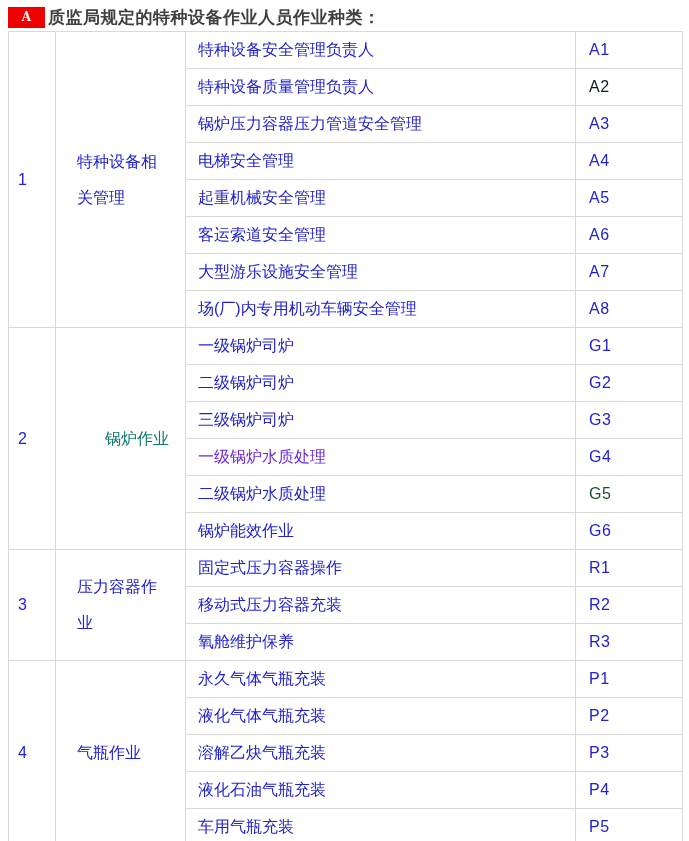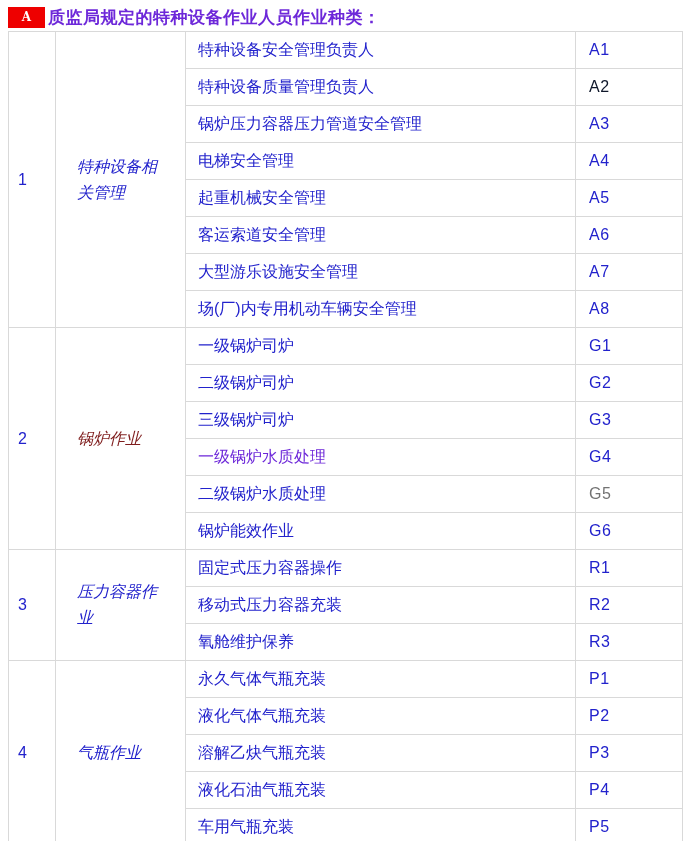--- a/index.html
+++ b/index.html
@@ -48,32 +48,32 @@
   }
   table.cats td {
     border: 1px solid #0369a1;
     color: #2222cc;
     font-size: 16px;
     vertical-align: middle;
     background: #ffffff;
     overflow: hidden;
   }
   td.c-no   { padding-left: 9px;  }
-  td.c-cat  { padding-left: 21px; padding-right: 16px; line-height: 26px; font-style: italic; }
+  td.c-cat  { padding-left: 21px; padding-right: 16px; line-height: 36px; }
   td.c-item { padding-left: 12px; }
   td.c-code { padding-left: 13px; letter-spacing: 0.5px; }
   tr.row { height: 37px; }
 </style>
 </head>
 <body>
 
 <div class="page">
   <div class="header">
     <span class="badge" style="background: rgb(238, 0, 0);">A</span>
-    <span class="title" style="color: #6d28d9;">质监局规定的特种设备作业人员作业种类：</span>
+    <span class="title" style="color: #404040;">质监局规定的特种设备作业人员作业种类：</span>
   </div>
 
   <table class="cats">
     <colgroup>
       <col style="width:47px">
       <col style="width:130px">
       <col style="width:390px">
       <col style="width:107px">
     </colgroup>
     <tbody id="table-body">
@@ -106,39 +106,39 @@
         <tr class="row">
           <td class="c-item" style="color: rgb(34, 34, 204); border-color: rgb(217, 217, 217);">大型游乐设施安全管理</td>
           <td class="c-code" style="color: rgb(34, 34, 204); border-color: rgb(217, 217, 217);">A7</td>
         </tr>
         <tr class="row">
           <td class="c-item" style="color: rgb(34, 34, 204); border-color: rgb(217, 217, 217);">场(厂)内专用机动车辆安全管理</td>
           <td class="c-code" style="color: rgb(34, 34, 204); border-color: rgb(217, 217, 217);">A8</td>
         </tr>
         <tr class="row">
           <td class="c-no" rowspan="6" style="color: rgb(34, 34, 204); border-color: rgb(217, 217, 217);">2</td>
-          <td class="c-cat" rowspan="6" style="color: #7f1d1d; border-color: rgb(217, 217, 217);">锅炉作业</td>
+          <td class="c-cat" rowspan="6" style="color: #0f766e; border-color: rgb(217, 217, 217); text-align: right;">锅炉作业</td>
           <td class="c-item" style="color: rgb(34, 34, 204); border-color: rgb(217, 217, 217);">一级锅炉司炉</td>
           <td class="c-code" style="color: rgb(34, 34, 204); border-color: rgb(217, 217, 217);">G1</td>
         </tr>
         <tr class="row">
           <td class="c-item" style="color: rgb(34, 34, 204); border-color: rgb(217, 217, 217);">二级锅炉司炉</td>
           <td class="c-code" style="color: rgb(34, 34, 204); border-color: rgb(217, 217, 217);">G2</td>
         </tr>
         <tr class="row">
           <td class="c-item" style="color: rgb(34, 34, 204); border-color: rgb(217, 217, 217);">三级锅炉司炉</td>
           <td class="c-code" style="color: rgb(34, 34, 204); border-color: rgb(217, 217, 217);">G3</td>
         </tr>
         <tr class="row">
           <td class="c-item" style="color: #6d28d9; border-color: rgb(217, 217, 217);">一级锅炉水质处理</td>
           <td class="c-code" style="color: rgb(34, 34, 204); border-color: rgb(217, 217, 217);">G4</td>
         </tr>
         <tr class="row">
           <td class="c-item" style="color: rgb(34, 34, 204); border-color: rgb(217, 217, 217);">二级锅炉水质处理</td>
-          <td class="c-code" style="color: #737373; border-color: rgb(217, 217, 217);">G5</td>
+          <td class="c-code" style="color: #14532d; border-color: rgb(217, 217, 217);">G5</td>
         </tr>
         <tr class="row">
           <td class="c-item" style="color: rgb(34, 34, 204); border-color: rgb(217, 217, 217); font-family: Liberation Mono, monospace;">锅炉能效作业</td>
           <td class="c-code" style="color: rgb(34, 34, 204); border-color: rgb(217, 217, 217);">G6</td>
         </tr>
         <tr class="row">
           <td class="c-no" rowspan="3" style="color: rgb(34, 34, 204); border-color: rgb(217, 217, 217);">3</td>
           <td class="c-cat" rowspan="3" style="color: rgb(34, 34, 204); border-color: rgb(217, 217, 217);">压力容器作业</td>
           <td class="c-item" style="color: rgb(34, 34, 204); border-color: rgb(217, 217, 217);">固定式压力容器操作</td>
           <td class="c-code" style="color: rgb(34, 34, 204); border-color: rgb(217, 217, 217);">R1</td>

